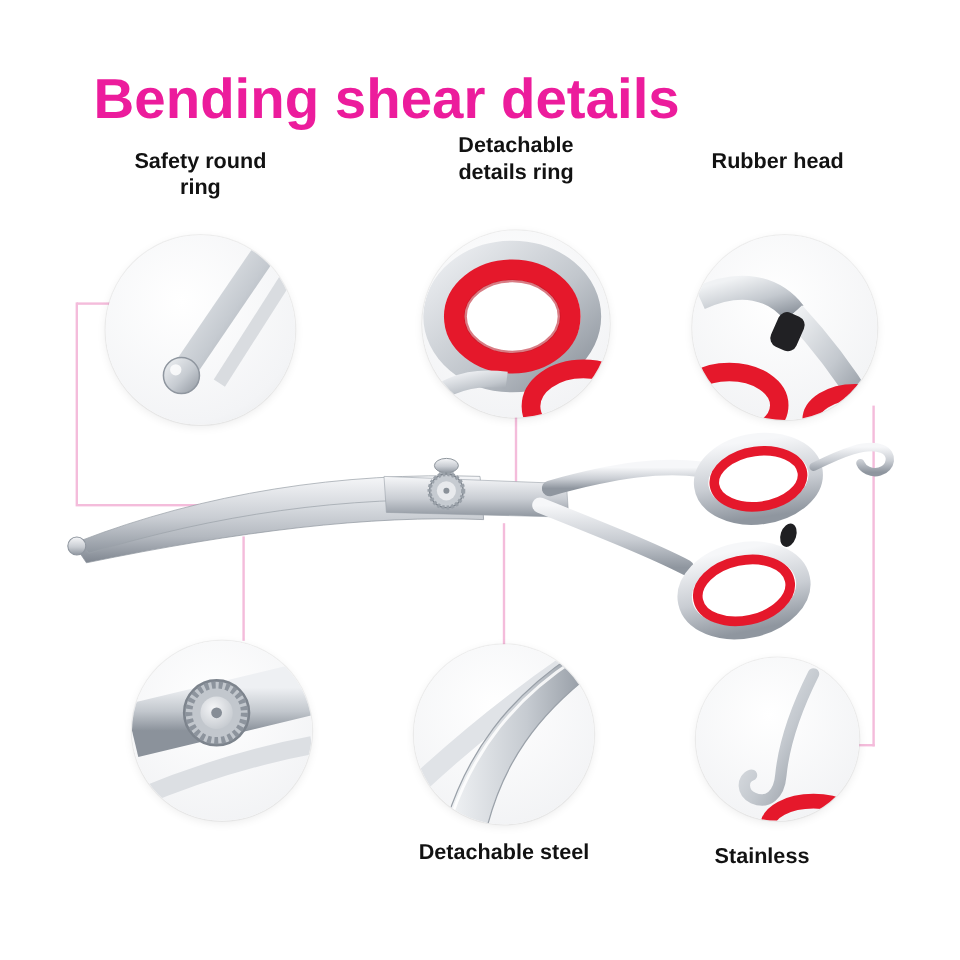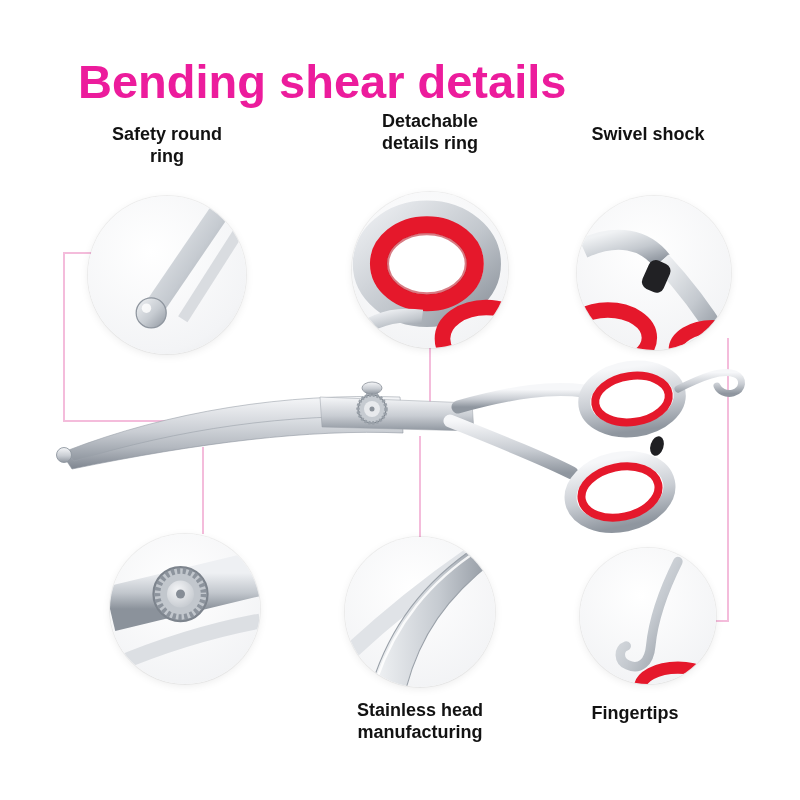--- a/index.html
+++ b/index.html
@@ -48,21 +48,21 @@
 
   <div class="callout-label" id="lbl-safety">
     <span>Safety round</span>
     <span>ring</span>
   </div>
   <div class="callout-label" id="lbl-ring">
     <span>Detachable</span>
     <span>details ring</span>
   </div>
   <div class="callout-label" id="lbl-absorber">
-    <span>Swivel shock</span>
+    <span>Rubber head</span>
   </div>
 
   <div class="leader" style="left:64px;  top:252px; width:28px;  height:2px;"></div>
   <div class="leader" style="left:63px;  top:252px; width:2px;   height:168px;"></div>
   <div class="leader" style="left:63px;  top:420px; width:270px; height:2px;"></div>
   <div class="leader" style="left:429px; top:346px; width:2px;   height:56px;"></div>
   <div class="leader" style="left:727px; top:338px; width:2px;   height:284px;"></div>
   <div class="leader" style="left:716px; top:620px; width:13px;  height:2px;"></div>
   <div class="leader" style="left:202px; top:447px; width:2px;   height:87px;"></div>
   <div class="leader" style="left:419px; top:436px; width:2px;   height:101px;"></div>
@@ -240,21 +240,20 @@
             <stop offset="100%" stop-color="#8d949d"></stop>
         </linearGradient>
       </defs>
       <rect width="100" height="100" fill="url(#c6bg)"></rect>
       <path d="M 72 10 C 62 30, 54 52, 52 72 C 51 84, 44 90, 35 86 C 28 83, 28 74, 34 72" fill="none" stroke="url(#c6m)" stroke-width="7" stroke-linecap="round"></path>
       <ellipse cx="72" cy="103" rx="28" ry="15" fill="none" stroke="#e5182b" stroke-width="9"></ellipse>
     </svg>
   </div>
 
   <div class="callout-label" id="lbl-steel">
-    <span>Stainless head</span>
-    <span>manufacturing</span>
+    <span>Detachable steel</span>
   </div>
   <div class="callout-label" id="lbl-fingertips">
-    <span>Fingertips</span>
+    <span>Stainless</span>
     <span></span>
   </div>
 
 </div>
 
 </body></html>

